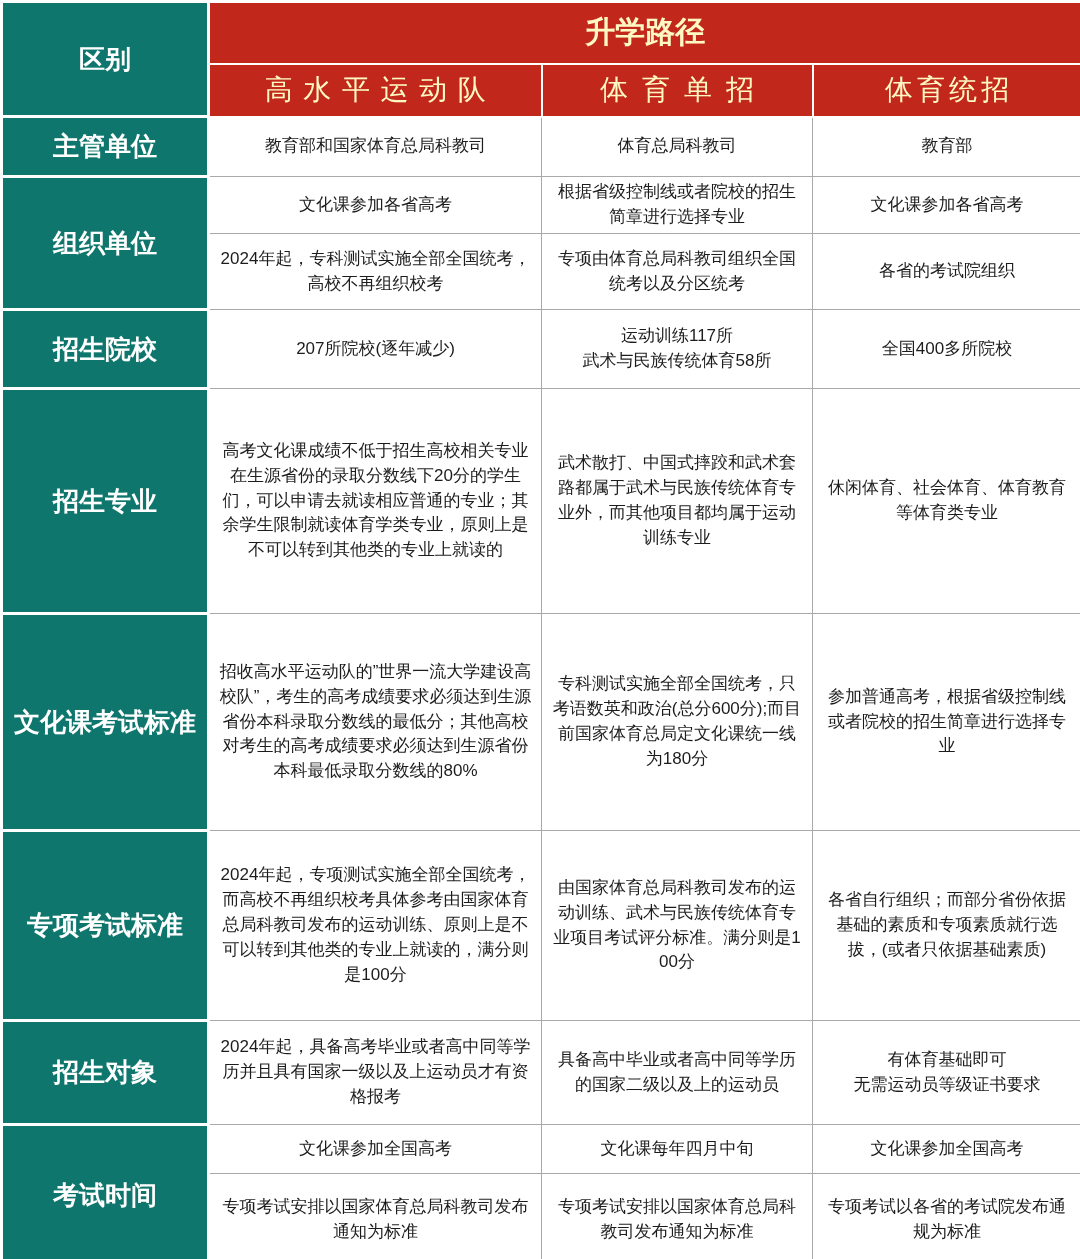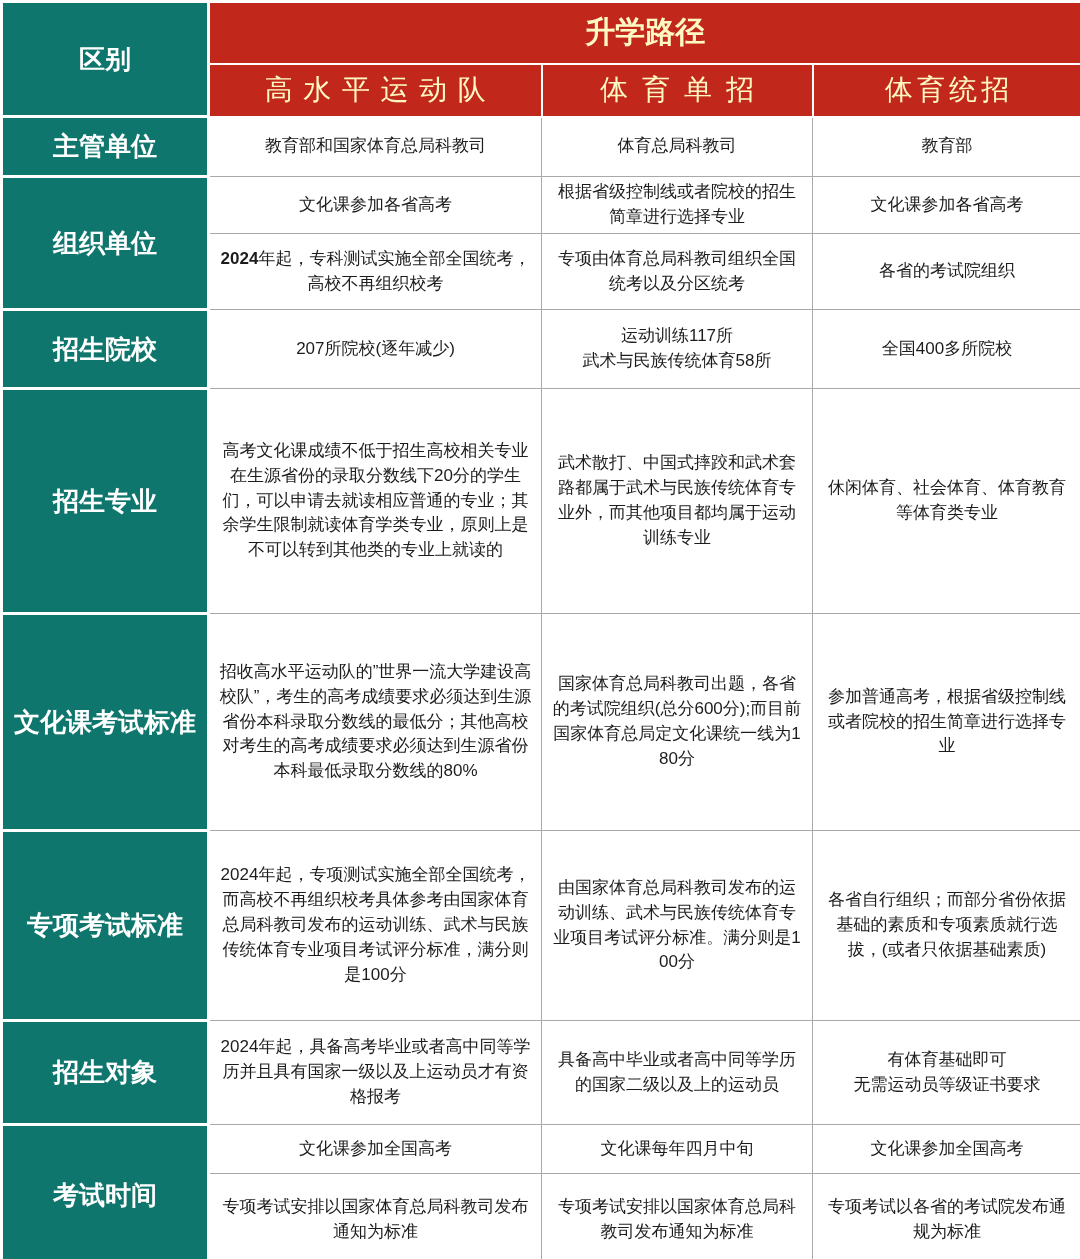--- a/index.html
+++ b/index.html
@@ -29,21 +29,21 @@
   td.red{
     background:#C1271B;
     border:2px solid #ffffff;
     color:#fef9c3;
   }
   td.banner{font-size:30px;font-weight:700;}
   td.colh{font-size:28px;font-weight:400;}
   .ls-wide{letter-spacing:0.38em;margin-right:-0.38em;margin-top:30px;}
   .ls-mid{letter-spacing:0.5em;margin-right:-0.5em;}
   .ls-sm{letter-spacing:0.15em;margin-right:-0.15em;text-align:right;}
-  .bold{font-weight:700;}
+  .bold{font-weight:400;}
 </style>
 </head>
 <body>
 
 <div class="wrap">
   <table>
     <colgroup>
       <col style="width:207px">
       <col style="width:333px">
       <col style="width:271px">
@@ -92,27 +92,27 @@
       <tr style="height:225px">
         <td class="blue">招生专业</td>
         <td>高考文化课成绩不低于招生高校相关专业在生源省份的录取分数线下20分的学生们，可以申请去就读相应普通的专业；其余学生限制就读体育学类专业，原则上是不可以转到其他类的专业上就读的</td>
         <td>武术散打、中国式摔跤和武术套路都属于武术与民族传统体育专业外，而其他项目都均属于运动训练专业</td>
         <td>休闲体育、社会体育、体育教育等体育类专业</td>
       </tr>
 
       <tr style="height:217px">
         <td class="blue">文化课考试标准</td>
         <td>招收高水平运动队的”世界一流大学建设高校队”，考生的高考成绩要求必须达到生源省份本科录取分数线的最低分；其他高校对考生的高考成绩要求必须达到生源省份本科最低录取分数线的80%</td>
-        <td>国家体育总局科教司出题，各省的考试院组织(总分600分);而目前国家体育总局定文化课统一线为180分</td>
+        <td>专科测试实施全部全国统考，只考语数英和政治(总分600分);而目前国家体育总局定文化课统一线为180分</td>
         <td>参加普通高考，根据省级控制线或者院校的招生简章进行选择专业</td>
       </tr>
 
       <tr style="height:190px">
         <td class="blue">专项考试标准</td>
-        <td>2024年起，专项测试实施全部全国统考，而高校不再组织校考具体参考由国家体育总局科教司发布的运动训练、武术与民族传统体育专业项目考试评分标准，满分则是100分</td>
+        <td>2024年起，专项测试实施全部全国统考，而高校不再组织校考具体参考由国家体育总局科教司发布的运动训练、原则上是不可以转到其他类的专业上就读的，满分则是100分</td>
         <td>由国家体育总局科教司发布的运动训练、武术与民族传统体育专业项目考试评分标准。满分则是100分</td>
         <td>各省自行组织；而部分省份依据基础的素质和专项素质就行选拔，(或者只依据基础素质)</td>
       </tr>
 
       <tr style="height:104px">
         <td class="blue">招生对象</td>
         <td>2024年起，具备高考毕业或者高中同等学历并且具有国家一级以及上运动员才有资格报考</td>
         <td>具备高中毕业或者高中同等学历的国家二级以及上的运动员</td>
         <td>有体育基础即可
 无需运动员等级证书要求</td>

